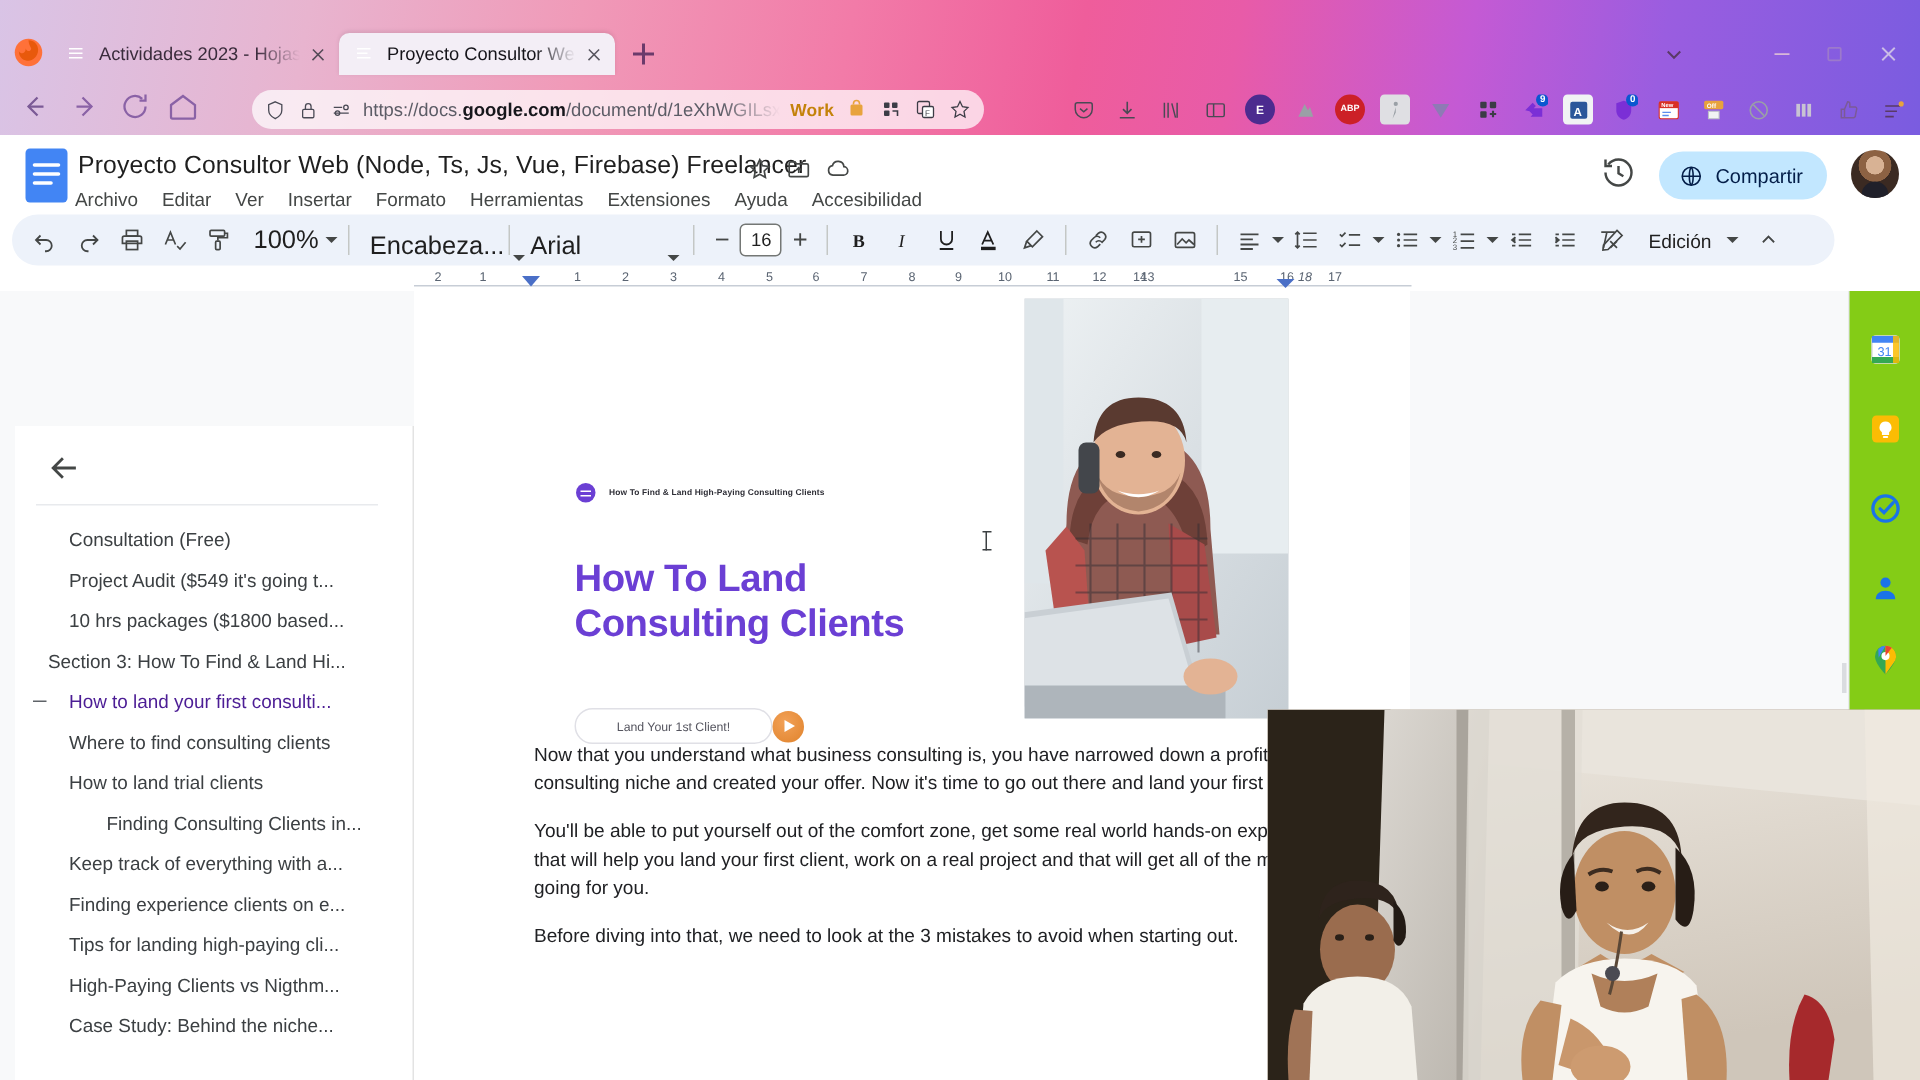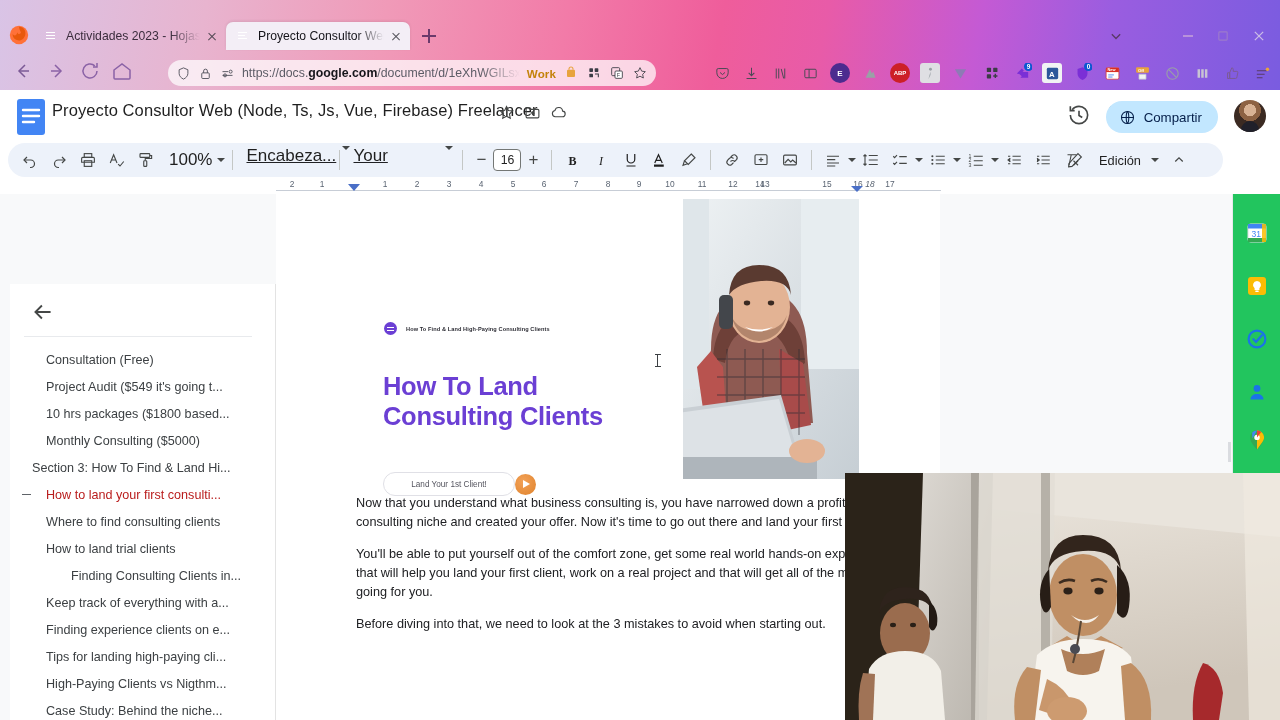--- a/index.html
+++ b/index.html
@@ -149,21 +149,21 @@
   #toolbar-pill {
     position: absolute; left: 8px; top: 1px; width: 1215px; height: 34px;
     background: #edf2fa; border-radius: 17px; display: flex; align-items: center;
     padding: 0 8px; gap: 1px;
   }
   .tb { width: 28px; height: 28px; display: flex; align-items: center; justify-content: center;
         border-radius: 4px; flex: 0 0 auto; }
   .tb svg { width: 18px; height: 18px; display: block; }
   .tb-sep { width: 1px; height: 20px; background: #c4c7c5; margin: 0 6px; flex: 0 0 1px; }
   .tb-text { font-size: 17px; color: #1f1f1f; padding: 0 4px; white-space: nowrap; }
-  .tb-drop { display: flex; align-items: flex-start; gap: 2px; height: 28px; padding: 0 2px; border-radius: 4px; text-decoration: underline; }
+  .tb-drop { display: flex; align-items: flex-end; gap: 2px; height: 28px; padding: 0 2px; border-radius: 4px; }
   .caret { width: 0; height: 0; border-left: 4px solid transparent; border-right: 4px solid transparent;
            border-top: 4.5px solid #444746; flex: 0 0 8px; }
   #style-select { width: 92px; justify-content: space-between; }
   #font-select { width: 108px; justify-content: space-between; }
   #fontsize-box {
     width: 28px; height: 22px; border: 1px solid #747775; border-radius: 4px; background: #fff;
     display: flex; align-items: center; justify-content: center; font-size: 12.3px; color: #1f1f1f;
     flex: 0 0 28px;
   }
   .tb-sign { width: 22px; height: 24px; display:flex; align-items:center; justify-content:center;
@@ -199,21 +199,21 @@
   #outline-list { position: absolute; left: 0; top: 152px; width: 266px; }
   .ol-item {
     height: 27px; display: flex; align-items: center; font-size: 12.6px; color: #3c4043;
     white-space: nowrap; overflow: hidden; padding-right: 8px;
   }
   .ol-item .ol-text {
     overflow: hidden; text-overflow: ellipsis; white-space: nowrap;
   }
   .ol-item.lvl1 { padding-left: 46px; }
   .ol-item.lvl3 { padding-left: 71px; }
-  .ol-item.active { color: #b91c1c; }
+  .ol-item.active { color: #4c1d95; }
   .ol-collapse {
     position: absolute; left: 20px; width: 12px; height: 12px; display:flex; align-items:center; justify-content:center;
     color: #5f6368; font-size: 14px; line-height: 1;
   }
   .ol-collapse::before { content:''; width: 9px; height: 1.3px; background: #5f6368; }
 
   
   #doc-page {
     position: absolute; left: 276px; top: 0; width: 664px; height: 526px;
     background: #fff;
@@ -262,21 +262,21 @@
   }
   #text-caret::before, #text-caret::after {
     content:''; position: absolute; left: -2.5px; width: 6px; height: 1px; background: #3c4043;
   }
   #text-caret::before { top: 0; }
   #text-caret::after { bottom: 0; }
 
   
   #right-rail {
     position: absolute; right: 0; top: 0; width: 48px; height: 526px;
-    background: #22c55e; border-left: 1px solid #e8eaed;
+    background: #84cc16; border-left: 1px solid #e8eaed;
   }
   .rail-icon { position: absolute; left: 12px; width: 24px; height: 24px; }
   .rail-icon svg { width: 100%; height: 100%; display: block; }
   #rail-divider { position: absolute; left: 12px; top: 281px; width: 24px; height: 1px; background: #e0e0e0; }
   #rail-plus { position: absolute; left: 12px; top: 304px; width: 24px; height: 24px; }
   #rail-plus::before, #rail-plus::after { content:''; position:absolute; background:#5f6368; }
   #rail-plus::before { left: 3px; top: 11.3px; width: 18px; height: 1.6px; }
   #rail-plus::after { left: 11.3px; top: 3px; width: 1.6px; height: 18px; }
   #doc-right-edge { position: absolute; left: 940px; top: 0; width: 292px; height: 526px; background: #f8f9fa; }
   #doc-scroll-tick { position: absolute; left: 1228px; top: 248px; width: 3px; height: 20px; background: #dadce0; }
@@ -541,20 +541,31 @@
           <path d="M3 7a1.5 1.5 0 011.5-1.5h4L10 7.5h9.5A1.5 1.5 0 0121 9v9a1.5 1.5 0 01-1.5 1.5h-15A1.5 1.5 0 013 18z"></path>
           <path d="M12 11v5M9.5 13.5L12 11l2.5 2.5"></path>
         </svg>
     </div>
     <div class="title-icon" style="left:550px;">
       <svg viewBox="0 0 24 24" fill="none" stroke="#444746" stroke-width="1.6">
           <path d="M7.5 18A4.5 4.5 0 017 9.1 5.5 5.5 0 0117.8 10 3.9 3.9 0 0117 18z"></path>
         </svg>
     </div>
 
+    <div id="menu-bar">
+      <span class="menu-item">Archivo</span>
+      <span class="menu-item">Editar</span>
+      <span class="menu-item">Ver</span>
+      <span class="menu-item">Insertar</span>
+      <span class="menu-item">Formato</span>
+      <span class="menu-item">Herramientas</span>
+      <span class="menu-item">Extensiones</span>
+      <span class="menu-item">Ayuda</span>
+      <span class="menu-item">Accesibilidad</span>
+    </div>
 
     <div class="hdr-right-icon" style="right:188px;">
       <svg viewBox="0 0 24 24" fill="none" stroke="#444746" stroke-width="1.5">
           <path d="M4 12a8 8 0 108-8 8 8 0 00-6.3 3.1"></path>
           <path d="M4 4v4h4"></path>
           <path d="M12 8v4.5l3 1.8"></path>
         </svg>
     </div>
     <div class="hdr-right-icon" style="right:148px;">
       <svg viewBox="0 0 24 24" fill="none" stroke="#444746" stroke-width="1.5">
@@ -608,21 +619,21 @@
       </div>
       <div class="tb-text" style="margin-left:4px;">100%</div>
       <div class="caret"></div>
       <div class="tb-sep"></div>
       <div class="tb-drop" id="style-select">
         <span class="tb-text">Encabeza...</span>
         <span class="caret"></span>
       </div>
       <div class="tb-sep"></div>
       <div class="tb-drop" id="font-select">
-        <span class="tb-text">Your</span>
+        <span class="tb-text">Arial</span>
         <span class="caret"></span>
       </div>
       <div class="tb-sep"></div>
       <div class="tb-sign">−</div>
       <div id="fontsize-box">16</div>
       <div class="tb-sign">+</div>
       <div class="tb-sep"></div>
       <div class="tb">
         <svg viewBox="0 0 24 24">
             <text x="6" y="18" font-family="Liberation Serif, serif" font-size="16" font-weight="bold" fill="#1f1f1f">B</text>
@@ -780,23 +791,20 @@
     <div id="outline-divider"></div>
     <div id="outline-list">
       <div class="ol-item lvl1">
           <span class="ol-text">Consultation (Free)</span>
         </div>
       <div class="ol-item lvl1">
           <span class="ol-text">Project Audit ($549 it's going t...</span>
         </div>
       <div class="ol-item lvl1">
           <span class="ol-text">10 hrs packages ($1800 based...</span>
-        </div>
-      <div class="ol-item lvl1">
-          <span class="ol-text">Monthly Consulting ($5000)</span>
         </div>
       <div class="ol-item" style="padding-left:32px;">
           <span class="ol-text">Section 3: How To Find &amp; Land Hi...</span>
         </div>
       <div class="ol-item lvl1 active" style="position:relative;">
         <span class="ol-collapse"></span>
         <span class="ol-text">How to land your first consulti...</span>
       </div>
       <div class="ol-item lvl1">
           <span class="ol-text">Where to find consulting clients</span>

